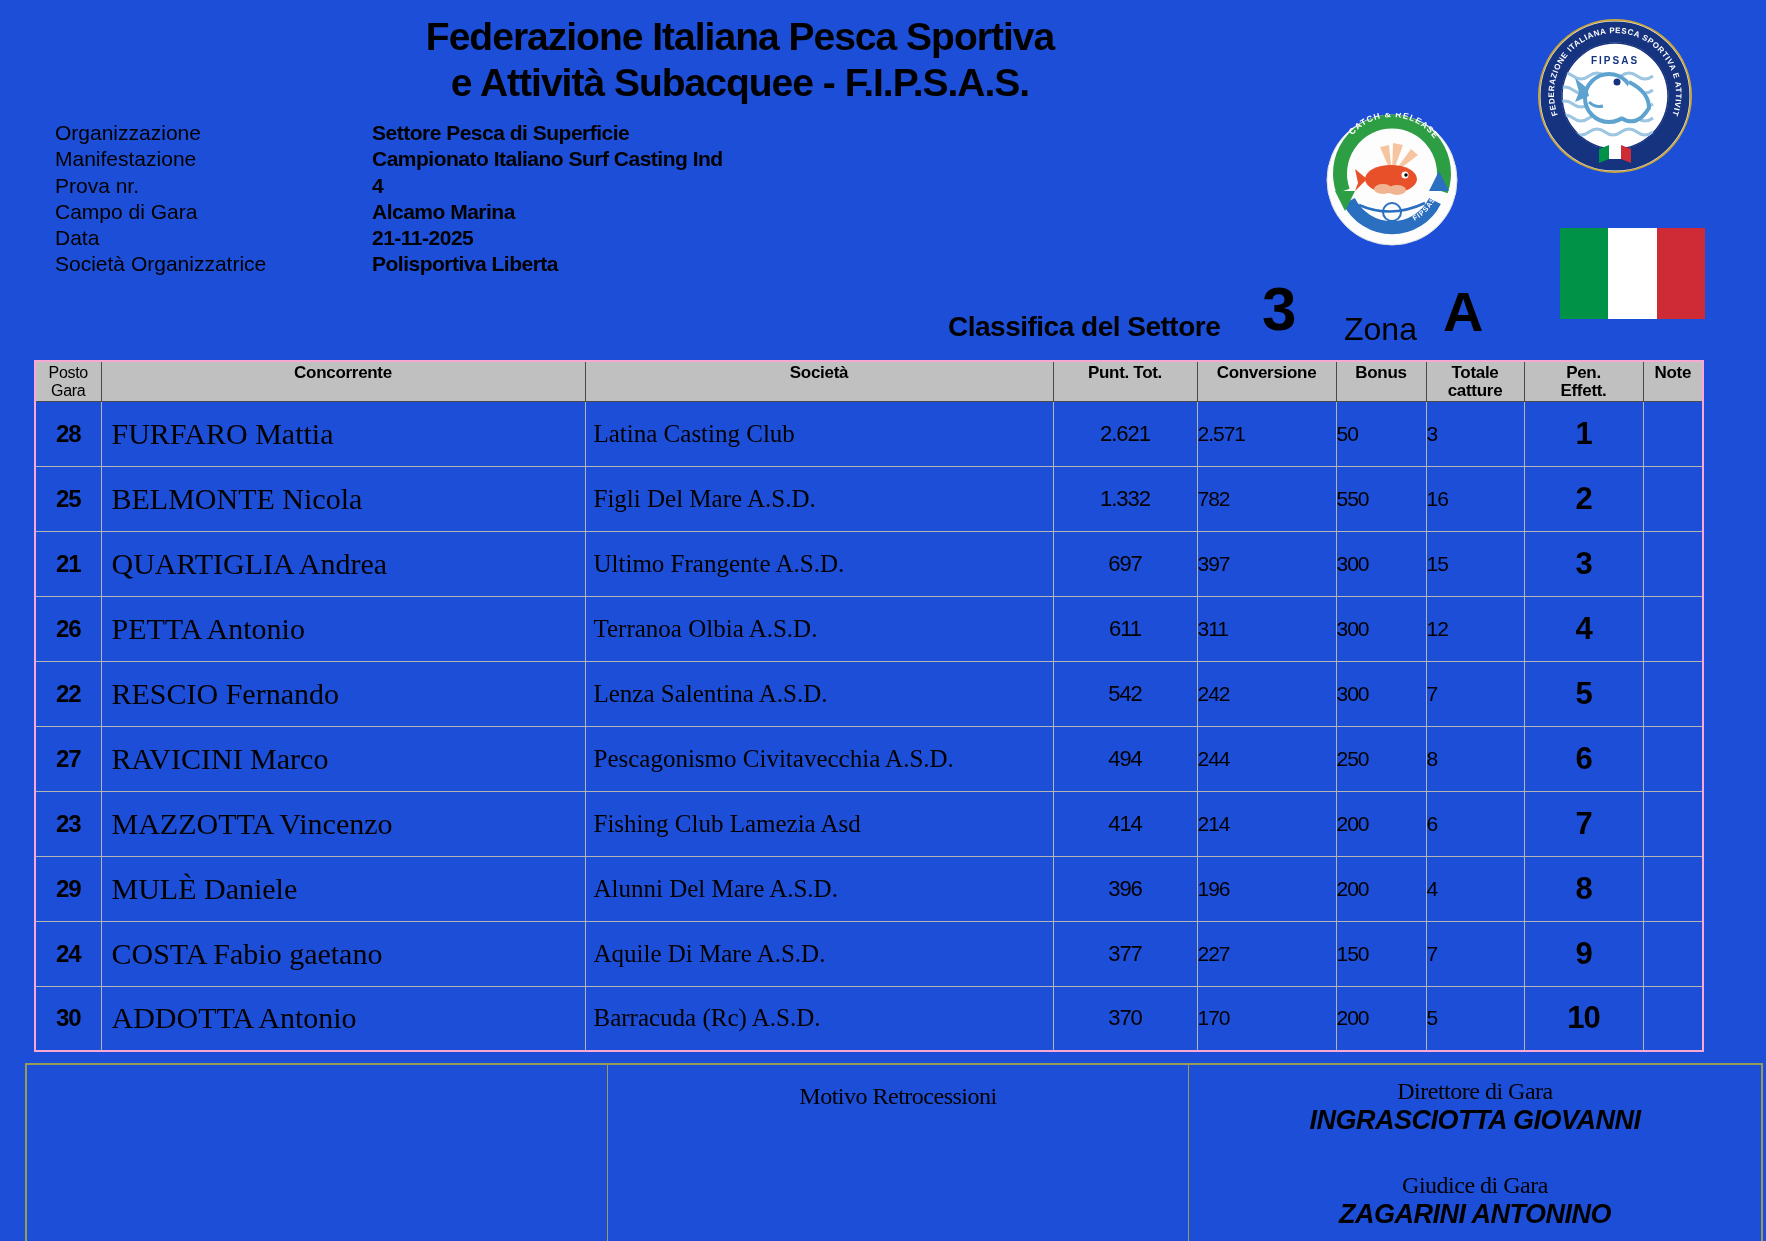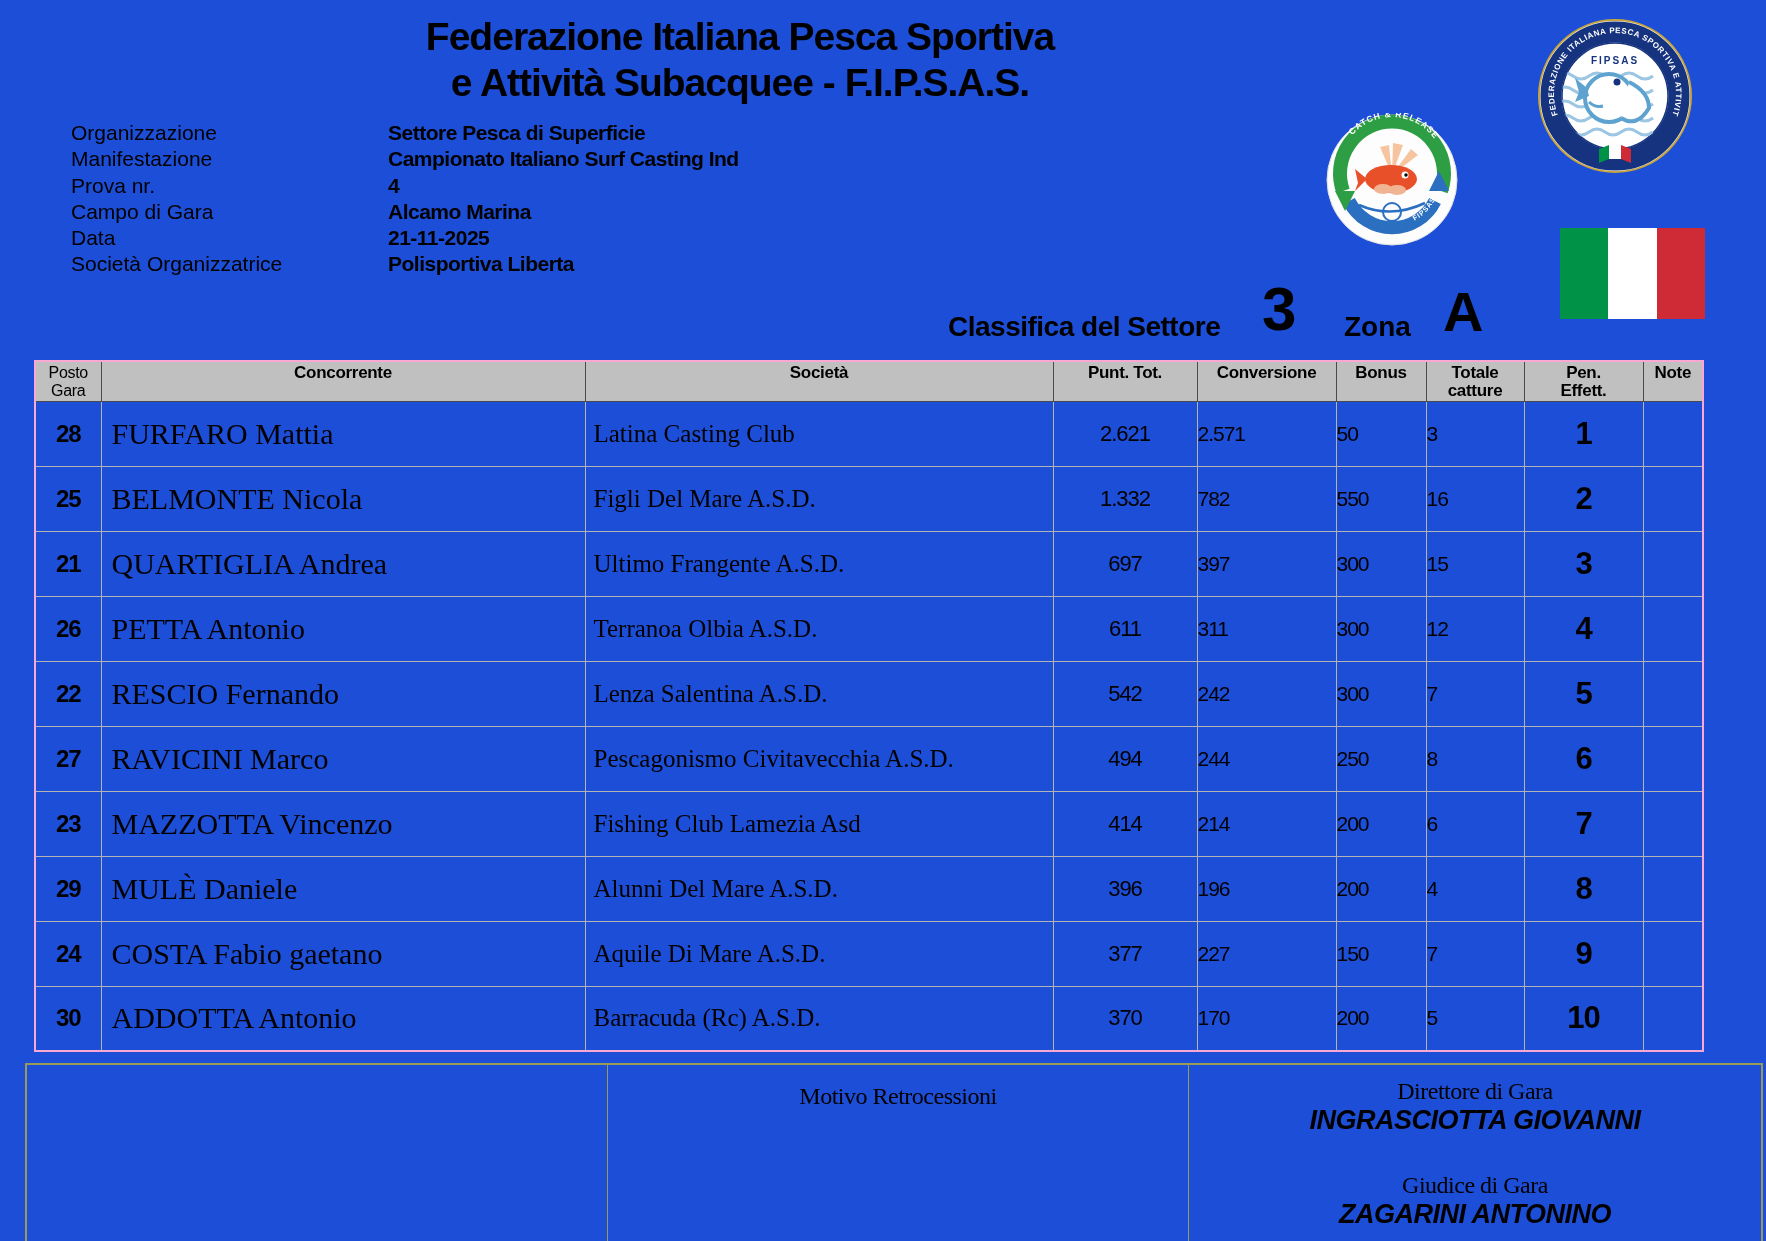--- a/index.html
+++ b/index.html
@@ -5,29 +5,29 @@
   * { margin:0; padding:0; box-sizing:border-box; }
   html,body { background:#ffffff; }
   body { font-family:"Liberation Sans", sans-serif; color:#000; }
   .page { position:relative; width:1766px; height:1241px; background:#1d4ed8; overflow:hidden; }
 
   
   .title-block { position:absolute; left:0; top:14px; width:1480px; text-align:center; }
   .title-line { font-size:39px; font-weight:bold; letter-spacing:-1px; line-height:46px; }
 
   
-  .info-block { position:absolute; left:55px; top:120px;margin-left:16px; }
+  .info-block { position:absolute; left:55px; top:120px; }
   .info-row { display:flex; line-height:26.3px; font-size:21px; }
   .info-label { width:317px; }
   .info-value { font-weight:bold; letter-spacing:-0.5px; }
 
   
   .classifica-label { position:absolute; left:948px; top:311px; font-size:28px; font-weight:bold; letter-spacing:-0.5px; }
   .sector-number   { position:absolute; left:1262px; top:278px; font-size:62px; font-weight:bold; line-height:62px; }
-  .zona-label      { position:absolute; left:1344px; top:311px; font-size:28px; font-weight:bold; }
+  .zona-label      { position:absolute; left:1344px; top:311px; font-size:32px; font-weight:normal; }
   .zona-letter     { position:absolute; left:1443px; top:284px; font-size:56px; font-weight:bold; line-height:56px; }
 
   
   .logo-cr     { position:absolute; left:1325px; top:113px; }
   .logo-fipsas { position:absolute; left:1537px; top:18px; }
   .flag { position:absolute; left:1560px; top:228px; width:145px; height:91px; display:flex; }
   .flag > div { flex:1; height:100%; }
 
   
   table.results { position:absolute; left:34px; top:360px; width:1668px; border-collapse:collapse; table-layout:fixed; }

